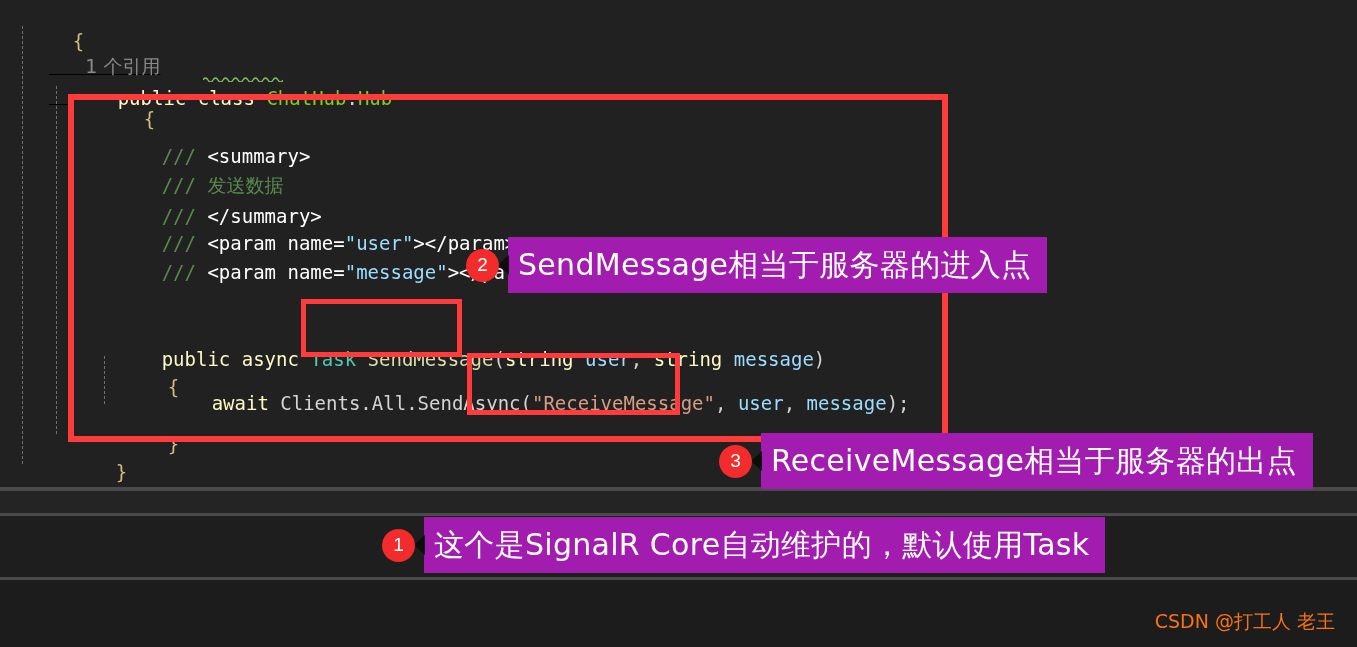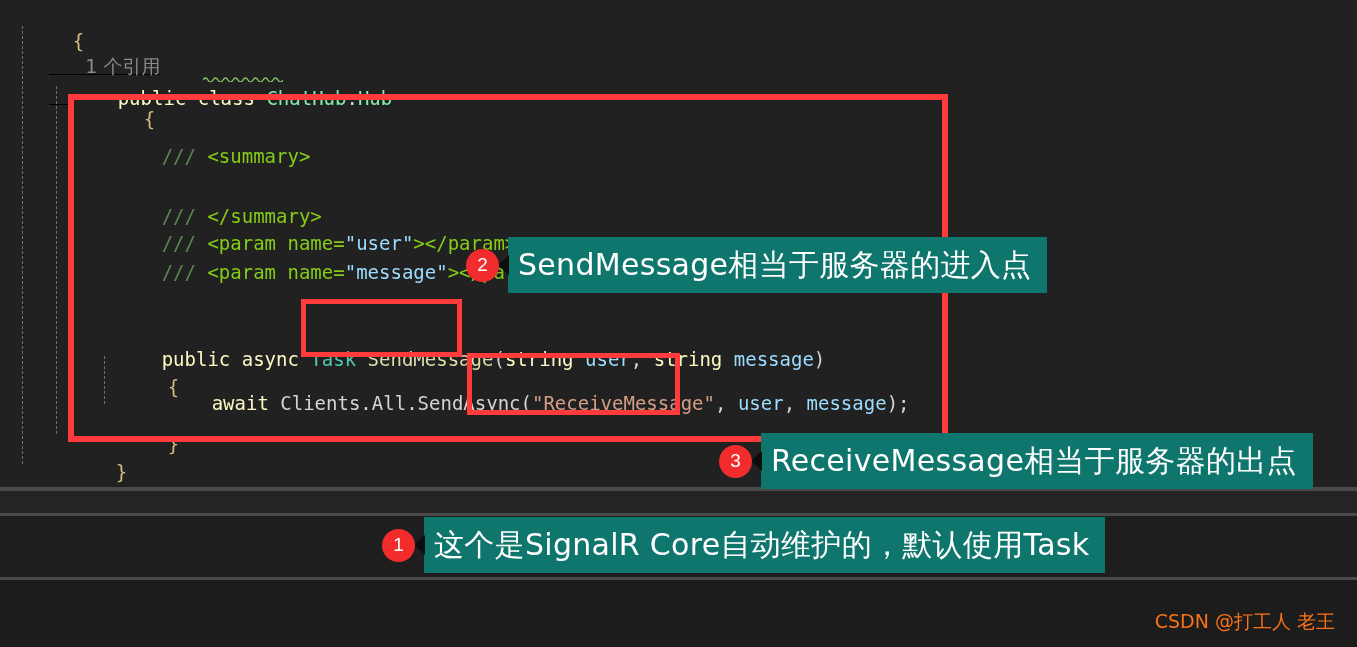--- a/index.html
+++ b/index.html
@@ -23,25 +23,25 @@
     font-family:"DejaVu Sans Mono","Liberation Mono",monospace;
     font-size:19px;
     line-height:30px;
     letter-spacing:0px;
   }
   .cl-cjk{font-family:"DejaVu Sans","Liberation Sans",sans-serif;}
 
   
   .t-kw{color:#fef9c3;}
   .t-type{color:#4ec9b0;}
-  .t-cls{color:#86efac;}
+  .t-cls{color:#84cc16;}
   .t-plain{color:#d4d4d4;}
   .t-brace{color:#d7ba7d;}
   .t-cmt{color:#5a8a4f;}
-  .t-cmt-tag{color:#84cc16;}
+  .t-cmt-tag{color:#ffffff;}
   .t-attr{color:#9cdcfe;}
   .t-str{color:#d69d85;}
   .t-method{color:#dcdcaa;}
   .t-ref{color:#8a8a8a;}
   .t-param{color:#9cdcfe;margin-top:16px;}
   .t-punct{color:#d4d4d4;}
 
   
   .guide{
     position:absolute;width:1px;
@@ -86,21 +86,21 @@
   }
   .callout .arrow{
     width:0;height:0;
     border-top:10px solid transparent;
     border-bottom:10px solid transparent;
     border-right:11px solid #0d0d0d;
     margin-left:-1px;
     z-index:5;
   }
   .callout .chip{
-    background:#0f766e;
+    background:#a21caf;
     color:#ffffff;
     font-size:30px;
     line-height:56px;
     height:56px;
     padding:0 16px 0 10px;
     font-family:"DejaVu Sans","Liberation Sans",sans-serif;
     white-space:nowrap;
     margin-left:-1px;
     letter-spacing:0.3px;
   }
@@ -143,20 +143,23 @@
     </svg>
 
     <div class="code-line" style="left:75px;top:74px;">
       <span class="t-brace">{</span>
     </div>
 
     <div class="code-line" style="left:93px;top:111px;">
       <span class="t-cmt">///</span><span class="t-cmt"> </span><span class="t-cmt-tag">&lt;summary&gt;</span>
     </div>
 
+    <div class="code-line" style="left:93px;top:140px;">
+      <span class="t-cmt">///</span><span class="t-cmt"> </span><span class="t-cmt cl-cjk">发送数据</span>
+    </div>
 
     <div class="code-line" style="left:93px;top:171px;">
       <span class="t-cmt">///</span><span class="t-cmt"> </span><span class="t-cmt-tag">&lt;/summary&gt;</span>
     </div>
 
     <div class="code-line" style="left:93px;top:198px;">
       <span class="t-cmt">///</span><span class="t-cmt"> </span><span class="t-cmt-tag">&lt;param name=</span><span class="t-attr">"user"</span><span class="t-cmt-tag">&gt;</span><span class="t-cmt-tag">&lt;/param&gt;</span>
     </div>
 
     <div class="code-line" style="left:93px;top:227px;">

